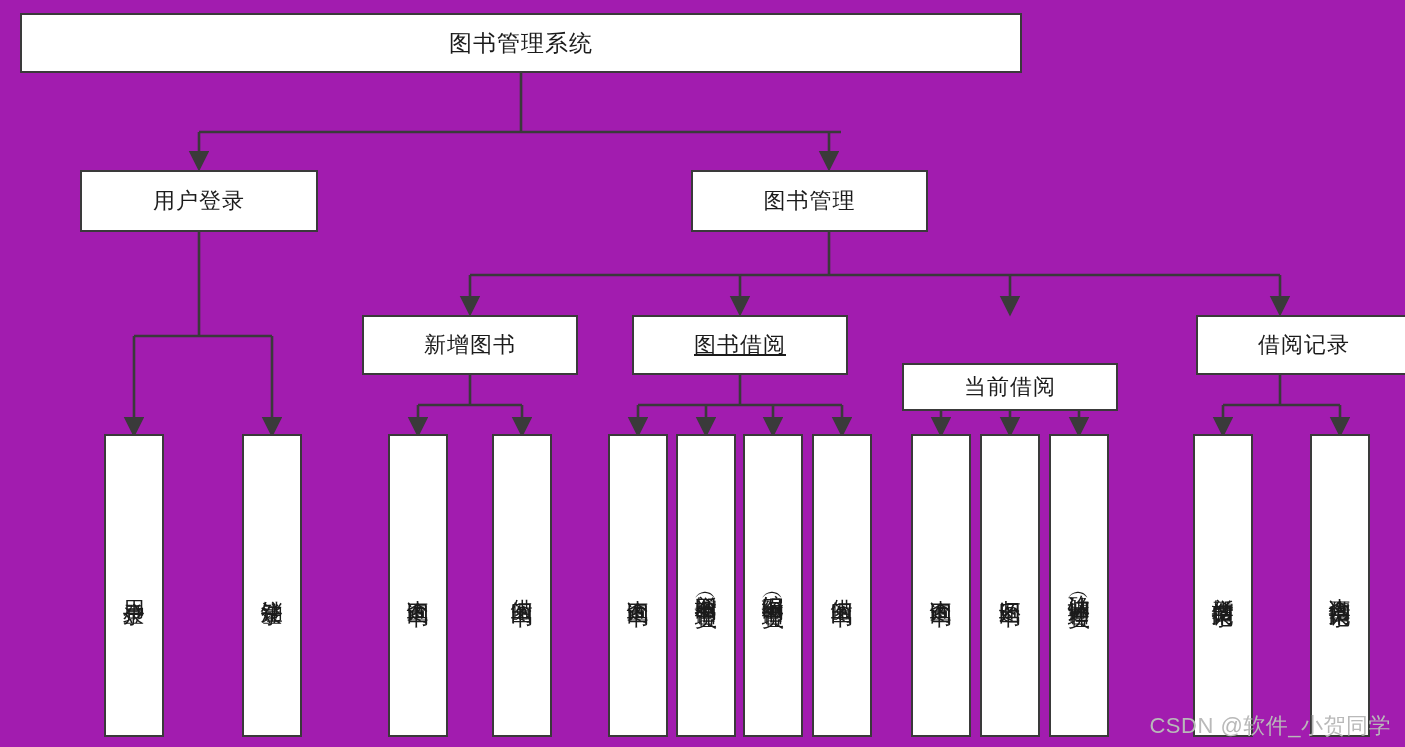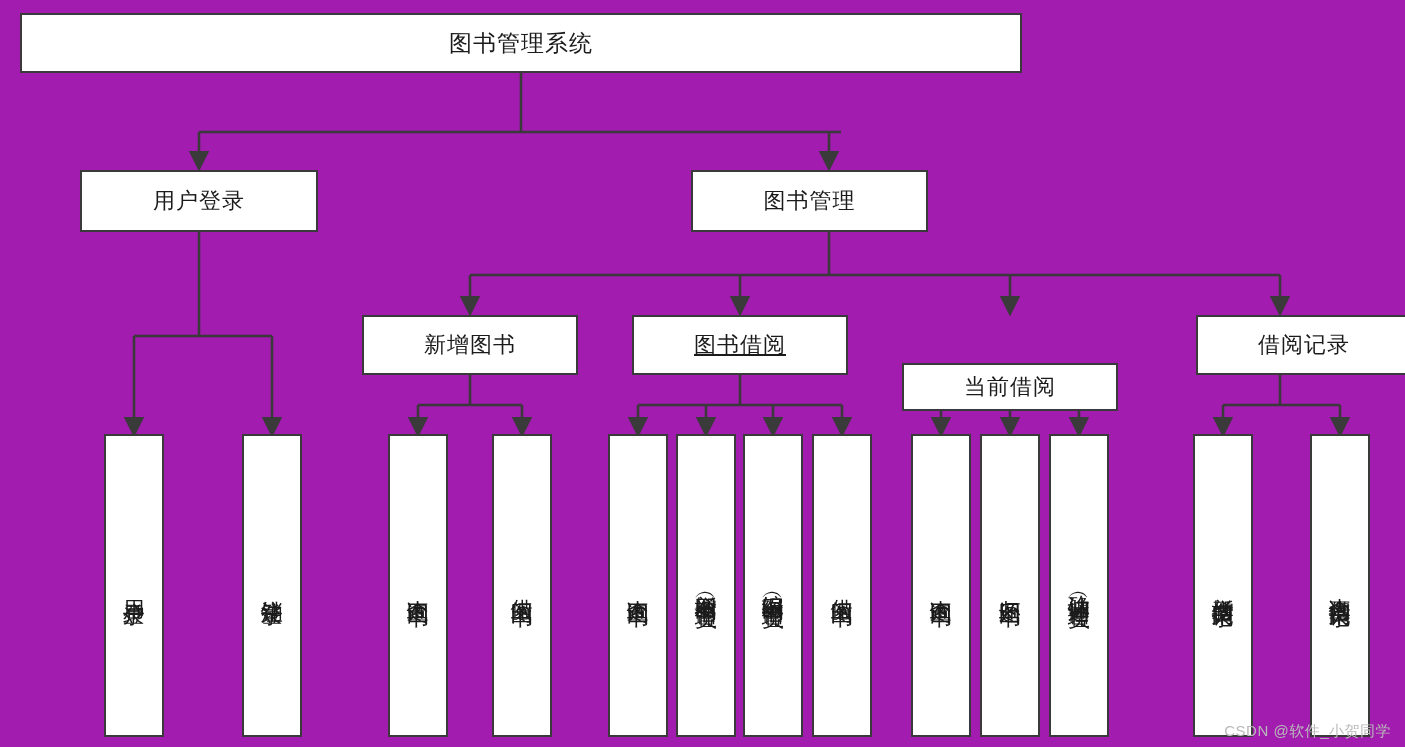--- a/index.html
+++ b/index.html
@@ -47,21 +47,21 @@
     letter-spacing: 2px;
     white-space: nowrap;
   }
   .node.root {
     font-size: 23px;
   }
   .watermark {
     position: absolute;
     right: 14px;
     bottom: 6px;
-    font-size: 15px;
+    font-size: 22px;
     color: #b9b9b9;
     z-index: 5;
     white-space: nowrap;
     letter-spacing: 0.5px;
   }
 </style>
 </head>
 <body>
 
 <div id="diagram-root">

